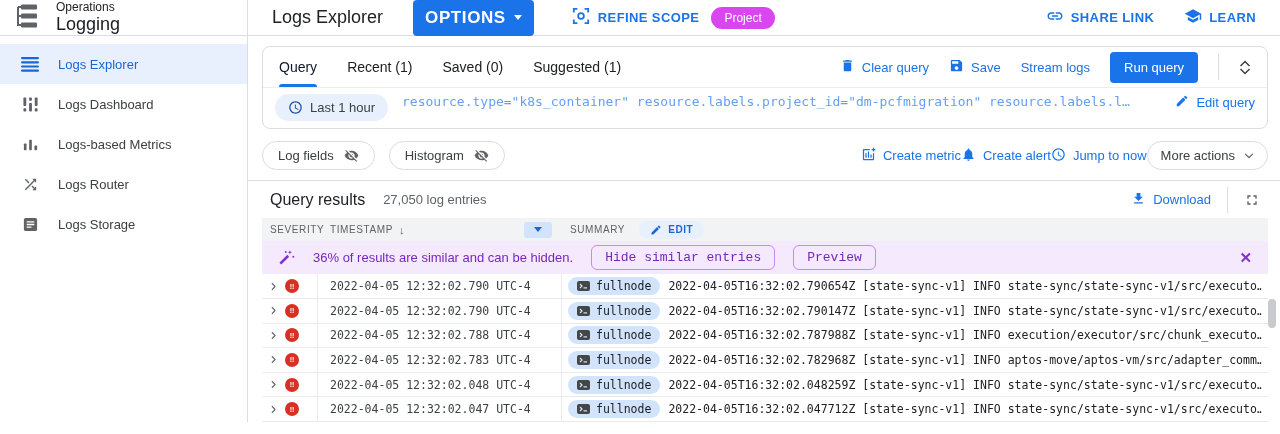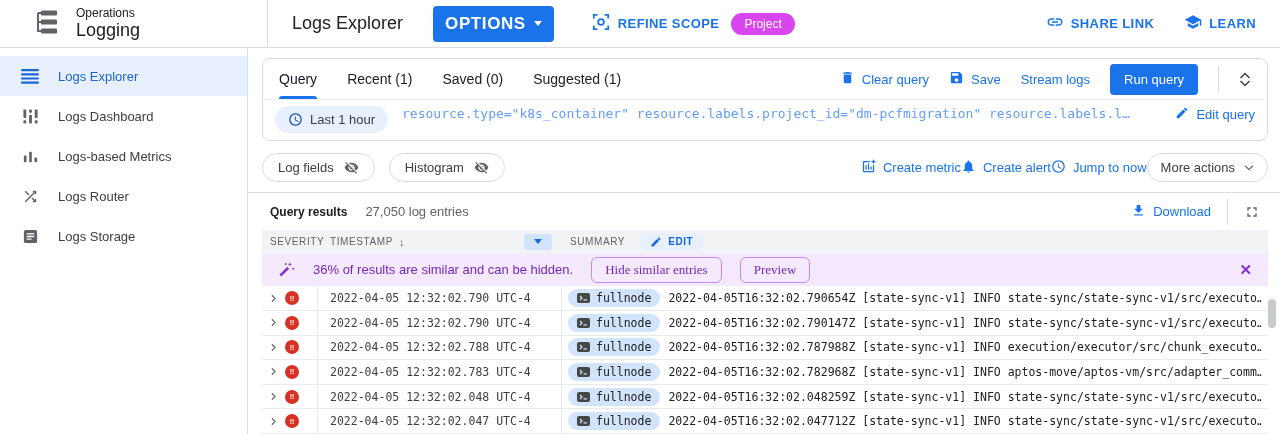--- a/index.html
+++ b/index.html
@@ -1,20 +1,20 @@
 <!DOCTYPE html>
 <html><head>
 <meta charset="utf-8">
 <style>
   * { box-sizing: border-box; }
   body { margin:0; font-family:"Liberation Sans", sans-serif; background:#fff; }
   .app { width:1280px; height:434px; background:#fff; overflow:hidden; position:relative; }
 
   
-  .topbar { height:48px; display:flex; border-bottom:1px solid #dadce0;padding-left:20px; }
+  .topbar { height:36px; display:flex; border-bottom:1px solid #dadce0; }
   .brand { width:248px; flex-shrink:0; border-right:1px solid #dadce0; display:flex; align-items:center; gap:14px; padding-left:12px; }
   .brand-text .product { font-size:12px; color:#202124; line-height:14px; }
   .brand-text .apptitle { font-size:18px; color:#202124; line-height:21px; }
   .header-main { flex:1; display:flex; align-items:center; padding:0 24px; min-width:0; }
   .page-title { font-size:18px; color:#202124; margin-right:30px; white-space:nowrap; }
   .btn-options { background:#1a73e8; color:#fff; border:none; border-radius:4px; font-family:"Liberation Sans",sans-serif; font-size:17px; font-weight:700; letter-spacing:.6px; padding:8px 12px; display:flex; align-items:center; gap:8px; margin-right:38px; cursor:pointer; }
   .caret-white { width:0; height:0; border-left:4px solid transparent; border-right:4px solid transparent; border-top:5px solid #fff; }
   .refine { display:flex; align-items:center; gap:8px; color:#1a73e8; font-size:13px; font-weight:700; letter-spacing:.4px; cursor:pointer; white-space:nowrap; }
   .pill-project { background:#d946ef; color:#fff; border-radius:12px; font-size:12px; padding:4px 13px; margin-left:12px; cursor:pointer; }
   .top-right { margin-left:auto; display:flex; align-items:center; gap:30px; }
@@ -49,38 +49,38 @@
 
   .toolbar-row { display:flex; align-items:center; margin-top:12px; gap:14px; }
   .pill-btn { display:flex; align-items:center; gap:10px; border:1px solid #dadce0; border-radius:16px; padding:6px 15px; font-size:13px; color:#3c4043; background:#fff; cursor:pointer; white-space:nowrap; }
   .pill-btn .picon { color:#5f6368; display:flex; }
   .toolbar-right { margin-left:auto; display:flex; align-items:center; }
   .more-actions { display:flex; align-items:center; gap:9px; border:1px solid #dadce0; border-radius:16px; padding:6px 13px; font-size:13px; color:#3c4043; background:#fff; cursor:pointer; white-space:nowrap; }
 
   
   .results { margin:10px -12px 0 -14px; border-top:1px solid #dadce0; padding:0 12px 0 14px; flex:1; min-height:0; display:flex; flex-direction:column; }
   .results-header { height:38px; display:flex; align-items:center; padding:0 8px; }
-  .rh-title { font-size:12px; font-weight:700; color:#202124; }
+  .rh-title { font-size:16px; font-weight:400; color:#202124; }
   .rh-count { font-size:13px; color:#5f6368; margin-left:18px; }
   .rh-right { margin-left:auto; display:flex; align-items:center; gap:16px; }
   .fs-icon { color:#5f6368; display:flex; cursor:pointer; }
 
   .thead { height:23px; background:#f1f3f4; display:flex; align-items:center; font-size:10px; font-weight:500; color:#5f6368; letter-spacing:.6px; }
   .col-sev { width:56px; padding-left:8px; flex-shrink:0; }
   .col-ts { width:244px; padding-left:12px; flex-shrink:0; display:flex; align-items:center; }
   .ts-sort { margin-left:6px; font-size:11px; letter-spacing:0; }
   .ts-dd { margin-left:auto; margin-right:10px; width:28px; height:16px; background:#d2e3fc; border-radius:3px; display:flex; align-items:center; justify-content:center; cursor:pointer; }
   .caret-blue { width:0; height:0; border-left:4px solid transparent; border-right:4px solid transparent; border-top:5px solid #1967d2; }
   .col-sum { flex:1; min-width:0; display:flex; align-items:center; padding-left:8px; }
   .edit-pill { margin-left:14px; background:#e8f0fe; color:#1967d2; border:none; border-radius:12px; padding:3px 11px; display:flex; align-items:center; gap:6px; font-size:10px; font-weight:700; letter-spacing:.6px; cursor:pointer; }
 
   .banner { height:34px; background:#f4e9fd; display:flex; align-items:center; padding:0 16px; gap:18px; }
   .wand-icon { color:#8430ce; display:flex; }
   .banner-msg { font-size:13px; color:#7627bb; }
-  .banner-btn { border:1px solid #c58af9; border-radius:6px; background:transparent; padding:4px 13px; font-family:Liberation Serif, serif; font-size:13px; font-weight:500; color:#7627bb; cursor:pointer; white-space:nowrap; }
+  .banner-btn { border:1px solid #c58af9; border-radius:6px; background:transparent; padding:4px 13px; font-family:Liberation Mono, monospace; font-size:13px; font-weight:500; color:#7627bb; cursor:pointer; white-space:nowrap; }
   .banner-close { margin-left:auto; color:#8430ce; font-size:15px; font-weight:700; cursor:pointer; line-height:1; }
 
   .log-row { height:25px; display:flex; align-items:stretch; border-bottom:1px solid #e8eaed; font-family:"DejaVu Sans Mono",monospace; font-size:11.5px; color:#3c4043; }
   .cell-sev { width:56px; flex-shrink:0; display:flex; align-items:center; gap:5px; padding-left:5px; border-right:1px solid #e8eaed; }
   .row-chevron { color:#5f6368; display:flex; cursor:pointer; }
   .err-badge { width:14px; height:14px; border-radius:50%; background:#d93025; color:#fff; display:flex; align-items:center; justify-content:center; font-size:7px; font-weight:700; font-family:"Liberation Sans",sans-serif; }
   .cell-ts { width:244px; flex-shrink:0; display:flex; align-items:center; padding-left:12px; border-right:1px solid #e8eaed; white-space:nowrap; overflow:hidden; }
   .cell-sum { flex:1; min-width:0; display:flex; align-items:center; gap:8px; padding:0 6px; overflow:hidden; color:#202124; }
   .node-badge { display:flex; align-items:center; gap:6px; background:#d2e3fc; border-radius:10px; padding:2px 9px; flex-shrink:0; color:#202124; cursor:pointer; }
   .sum-text { white-space:nowrap; overflow:hidden; }

